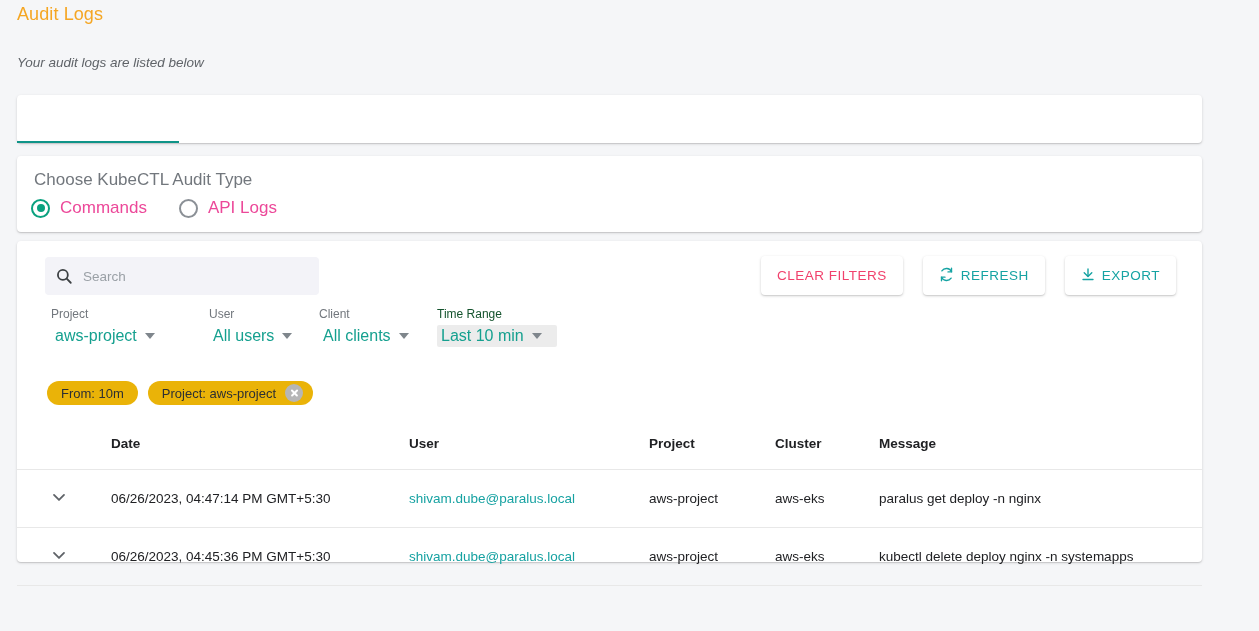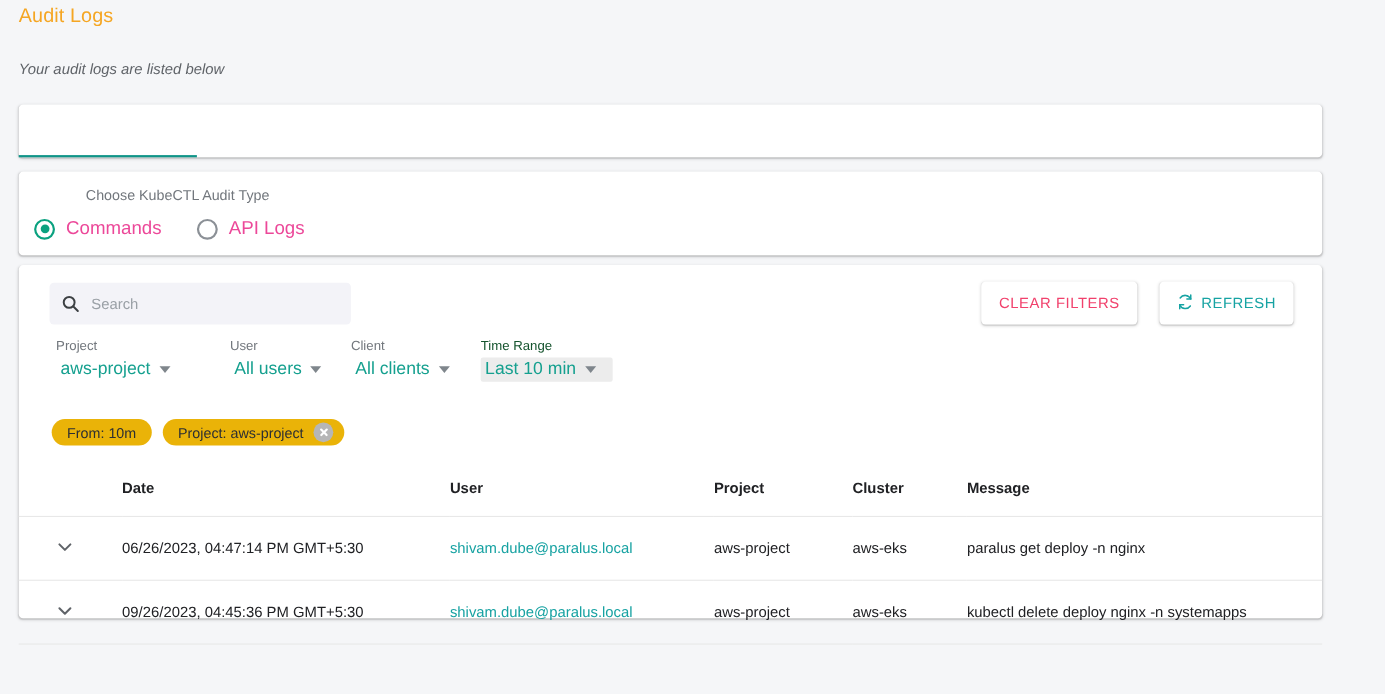--- a/index.html
+++ b/index.html
@@ -43,21 +43,21 @@
   .tab.active { color: #0f9488; }
   .tab-underline {
     position: absolute; left: 0; bottom: 0; width: 162px; height: 2.5px;
     background: #0f9488;
   }
 
   
   .type-card { top: 156px; height: 76px; }
   .type-label {
     position: absolute; left: 17px; top: 14px;
-    font-size: 13px; color: #72777d; margin-left: 44px;
+    font-size: 17px; color: #72777d;
   }
   .radio-row {
     position: absolute; left: 14px; top: 42px;
     display: flex; align-items: center; gap: 0px;
   }
   .radio-opt { display: flex; align-items: center; cursor: pointer; padding: 0 10px 0 0; }
   .radio-opt + .radio-opt { margin-left: 22px; }
   .radio-mark {
     width: 19px; height: 19px; border-radius: 50%;
     border: 2px solid #8b9096; margin-right: 10px;
@@ -210,20 +210,30 @@
       <button class="btn btn-teal">
         <span>
           <svg width="15" height="15" viewBox="0 0 24 24" fill="none" stroke="#16a3a3" stroke-width="2.2" stroke-linecap="round">
             <path d="M20 7.5A9 9 0 0 0 4.6 6.2"></path>
             <path d="M4 16.5A9 9 0 0 0 19.4 17.8"></path>
             <polyline points="20,2 20,7.8 14.4,7.8"></polyline>
             <polyline points="4,22 4,16.2 9.6,16.2"></polyline>
           </svg>
         </span>
         <span>REFRESH</span>
+      </button>
+      <button class="btn btn-teal">
+        <span>
+          <svg width="14" height="15" viewBox="0 0 24 24" fill="none" stroke="#16a3a3" stroke-width="2.4" stroke-linecap="round" stroke-linejoin="round">
+            <line x1="12" y1="2.5" x2="12" y2="14.5"></line>
+            <polyline points="5.5,9 12,15.3 18.5,9"></polyline>
+            <line x1="3.5" y1="20.5" x2="20.5" y2="20.5"></line>
+          </svg>
+        </span>
+        <span>EXPORT</span>
       </button>
     </div>
 
     <div class="filters">
       <div class="filter f-project">
         <div class="filter-label">Project</div>
         <div class="filter-value">
           <span>aws-project</span>
           <span class="caret"></span>
         </div>
@@ -298,21 +308,21 @@
           <td>paralus get deploy -n nginx</td>
         </tr>
         <tr>
           <td>
             <span class="chev">
               <svg width="20" height="20" viewBox="0 0 24 24" fill="none" stroke="#5f6368" stroke-width="2.2" stroke-linecap="round" stroke-linejoin="round">
                 <polyline points="6,9.5 12,15.5 18,9.5"></polyline>
               </svg>
             </span>
           </td>
-          <td>09/26/2023, 04:45:36 PM GMT+5:30</td>
+          <td>06/26/2023, 04:45:36 PM GMT+5:30</td>
           <td class="cell-user">
             <a>shivam.dube@paralus.local</a>
           </td>
           <td>aws-project</td>
           <td>aws-eks</td>
           <td>kubectl delete deploy nginx -n systemapps</td>
         </tr>
       </tbody>
     </table>
 

